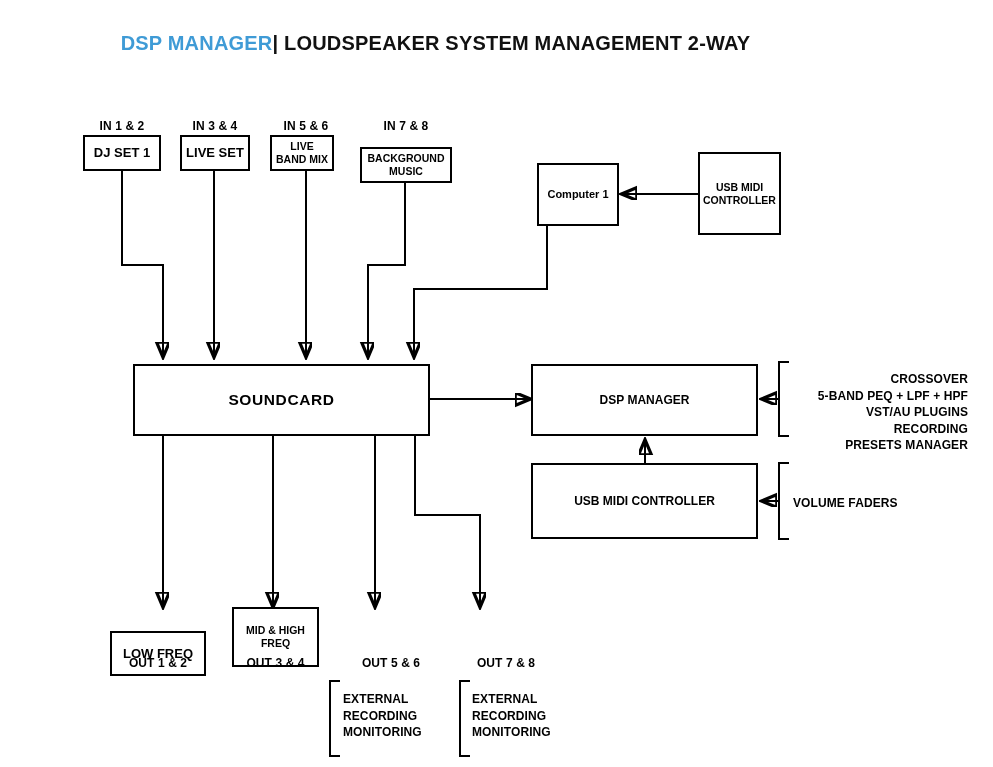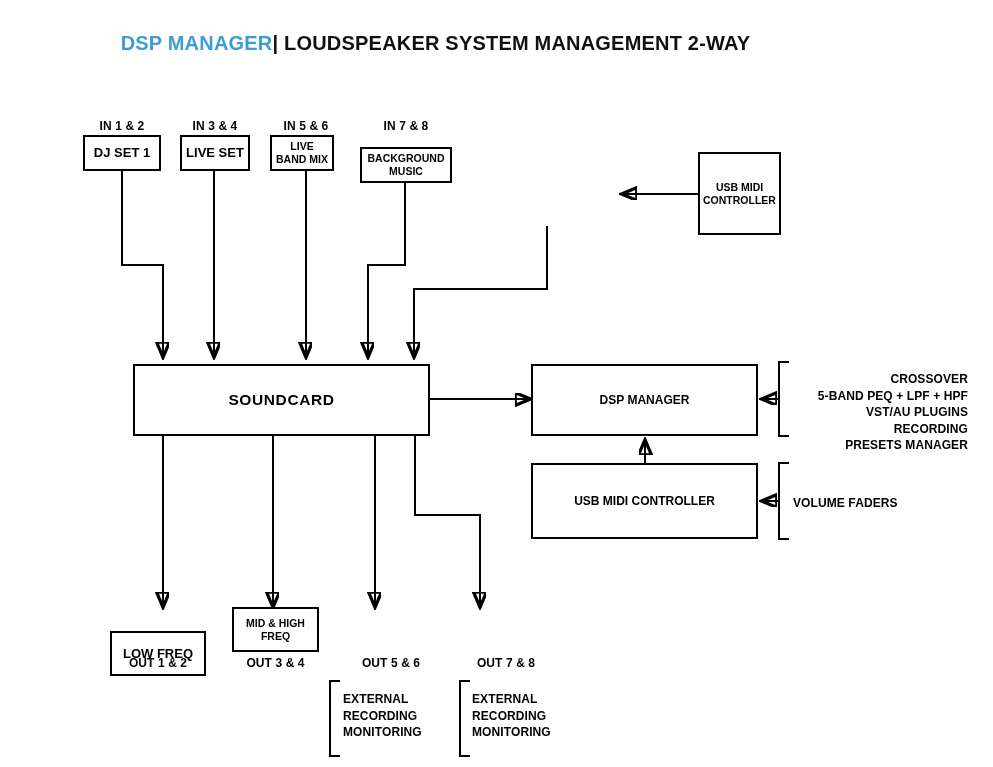--- a/index.html
+++ b/index.html
@@ -133,38 +133,39 @@
   <div class="lbl c" style="left:270px; top:118px; width:72px;">IN 5 &amp; 6</div>
   <div class="lbl c" style="left:360px; top:118px; width:92px;">IN 7 &amp; 8</div>
 
   <div class="box mid" style="left:83px; top:135px; width:78px; height:36px;">DJ SET 1</div>
   <div class="box mid" style="left:180px; top:135px; width:70px; height:36px;">LIVE SET</div>
   <div class="box small" style="left:270px; top:135px; width:64px; height:36px;">LIVE BAND
 MIX</div>
   <div class="box small" style="left:360px; top:135px; width:92px; height:36px;margin-top:12px;">BACKGROUND
 MUSIC</div>
 
+  <div class="box normalw" style="left:537px; top:163px; width:82px; height:63px; font-size:11px;">Computer 1</div>
 
   <div class="box small" style="left:698px; top:152px; width:83px; height:83px;">USB MIDI
 CONTROLLER</div>
 
   <div class="box big" style="left:133px; top:364px; width:297px; height:72px;">SOUNDCARD</div>
 
   <div class="box mid" style="left:531px; top:364px; width:227px; height:72px; font-size:12px;">DSP MANAGER</div>
   <div class="lbl" style="left:793px; top:371px; width:175px;text-align:right;">CROSSOVER
 5-BAND PEQ + LPF + HPF
 VST/AU PLUGINS
 RECORDING
 PRESETS MANAGER</div>
 
   <div class="box mid" style="left:531px; top:463px; width:227px; height:76px; font-size:12px;">USB MIDI CONTROLLER</div>
   <div class="lbl" style="left:793px; top:495px; width:160px;">VOLUME FADERS</div>
 
   <div class="box mid" style="left:110px; top:607px; width:96px; height:45px;margin-top:24px;">LOW FREQ</div>
-  <div class="box small" style="left:232px; top:607px; width:87px; height:45px;">MID &amp; HIGH
+  <div class="box small" style="left:232px; top:607px; width:87px; height:60px;">MID &amp; HIGH
 FREQ</div>
 
   <div class="lbl c" style="left:110px; top:655px; width:96px;">OUT 1 &amp; 2</div>
   <div class="lbl c" style="left:232px; top:655px; width:87px;">OUT 3 &amp; 4</div>
   <div class="lbl c" style="left:345px; top:655px; width:92px;">OUT 5 &amp; 6</div>
   <div class="lbl c" style="left:460px; top:655px; width:92px;">OUT 7 &amp; 8</div>
 
   <div class="lbl" style="left:343px; top:691px; width:140px;">EXTERNAL RECORDING
 MONITORING</div>
   <div class="lbl" style="left:472px; top:691px; width:140px;">EXTERNAL RECORDING

